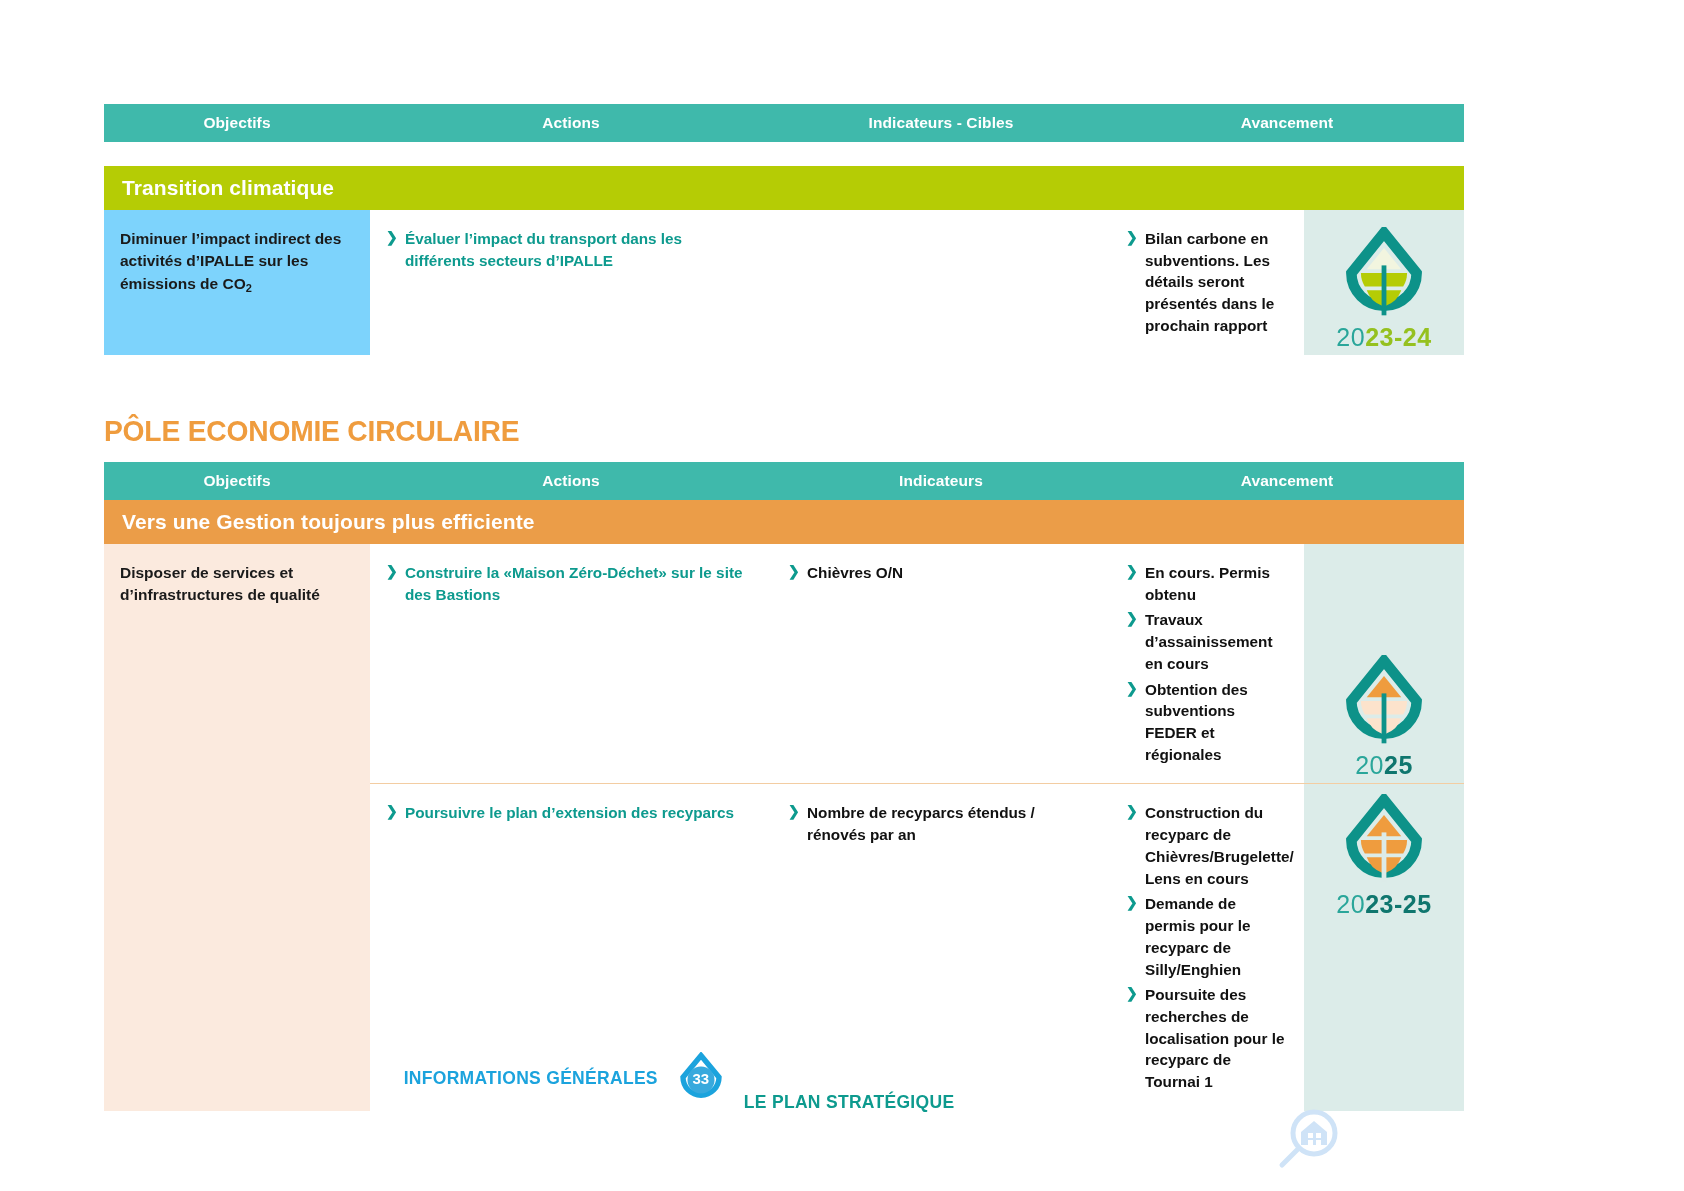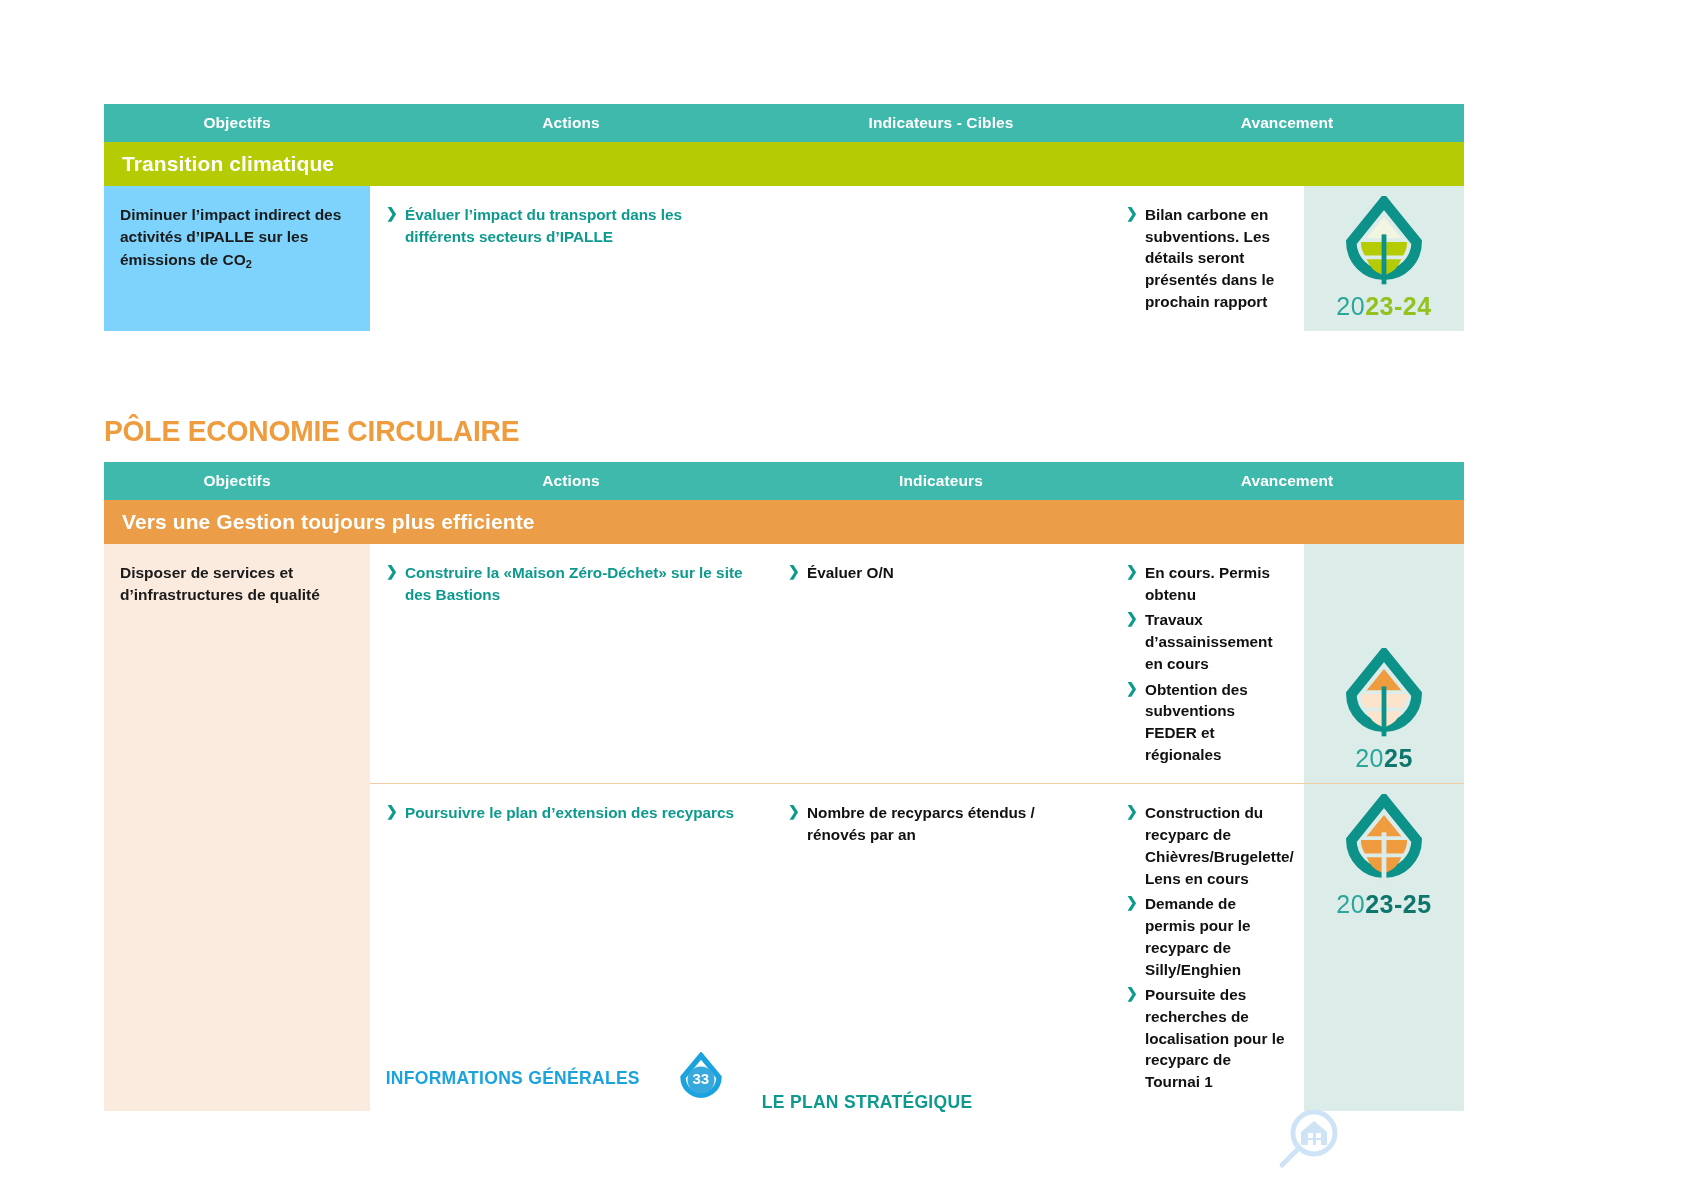--- a/index.html
+++ b/index.html
@@ -35,21 +35,21 @@
   .band {
     height: 44px;
     display: flex;
     align-items: center;
     padding-left: 18px;
     color: #ffffff;
     font-size: 21px;
     font-weight: 700;
     letter-spacing: .1px;
   }
-  .band-green { background: #b5cc05; }
+  .band-green { background: #b5cc05; margin-top: 24px; }
   .band-orange { background: #eb9d48; }
 
   .body-row { display: flex; align-items: stretch; }
   .cell { padding: 18px 16px 14px 16px; }
 
   .cell-obj-green { background: #7dd3fc; }
   .cell-obj-orange { background: #fbeade; }
 
   .obj-text {
     font-size: 15.5px;
@@ -76,21 +76,21 @@
     font-weight: 900;
   }
   .bullets.teal li { color: #0d9a8e; font-weight: 700; }
 
   .badge-cell {
     background: #dcece9;
     display: flex;
     flex-direction: column;
     align-items: center;
     justify-content: flex-end;
-    padding-bottom: 12px;
+    padding-bottom: 5px;
   }
   .year {
     font-size: 25px;
     font-weight: 700;
     letter-spacing: .5px;
     line-height: 1;
     margin-top: 2px;
   }
   .year .pre { color: #2aa69a; font-weight: 400; }
   .year .hi-green { color: #95c11f; font-weight: 800; }
@@ -112,21 +112,21 @@
   }
 
   
   .footer {
     position: absolute;
     left: 0; right: 0;
     bottom: 78px;
     display: flex;
     align-items: center;
     justify-content: center;
-    gap: 34px;
+    gap: 16px;
   }
   .footer-label {
     font-size: 17.5px;
     font-weight: 800;
     letter-spacing: .3px;
   }
   .f-blue { color: #1ba3dd; }
   .f-teal { color: #0d9a8e; margin-top: 48px; }
   .pagebadge { position: relative; width: 54px; height: 54px; }
   .pagenum {
@@ -211,21 +211,21 @@
       <div style="flex:1;">
 
         <div class="body-row" style="min-height:145px;">
           <div class="cell col-act">
             <ul class="bullets teal">
               <li><span class="chev">❯</span><span>Construire la «Maison Zéro-Déchet» sur le site des Bastions</span></li>
             </ul>
           </div>
           <div class="cell col-ind">
             <ul class="bullets">
-              <li><span class="chev">❯</span><span>Évaluer O/N</span></li>
+              <li><span class="chev">❯</span><span>Chièvres O/N</span></li>
             </ul>
           </div>
           <div class="cell" style="width:194px;flex:none;">
             <ul class="bullets">
               <li><span class="chev">❯</span><span>En cours. Permis obtenu</span></li>
               <li><span class="chev">❯</span><span>Travaux d’assainissement en cours</span></li>
               <li><span class="chev">❯</span><span>Obtention des subventions FEDER et régionales</span></li>
             </ul>
           </div>
           <div class="badge-cell col-badge">

